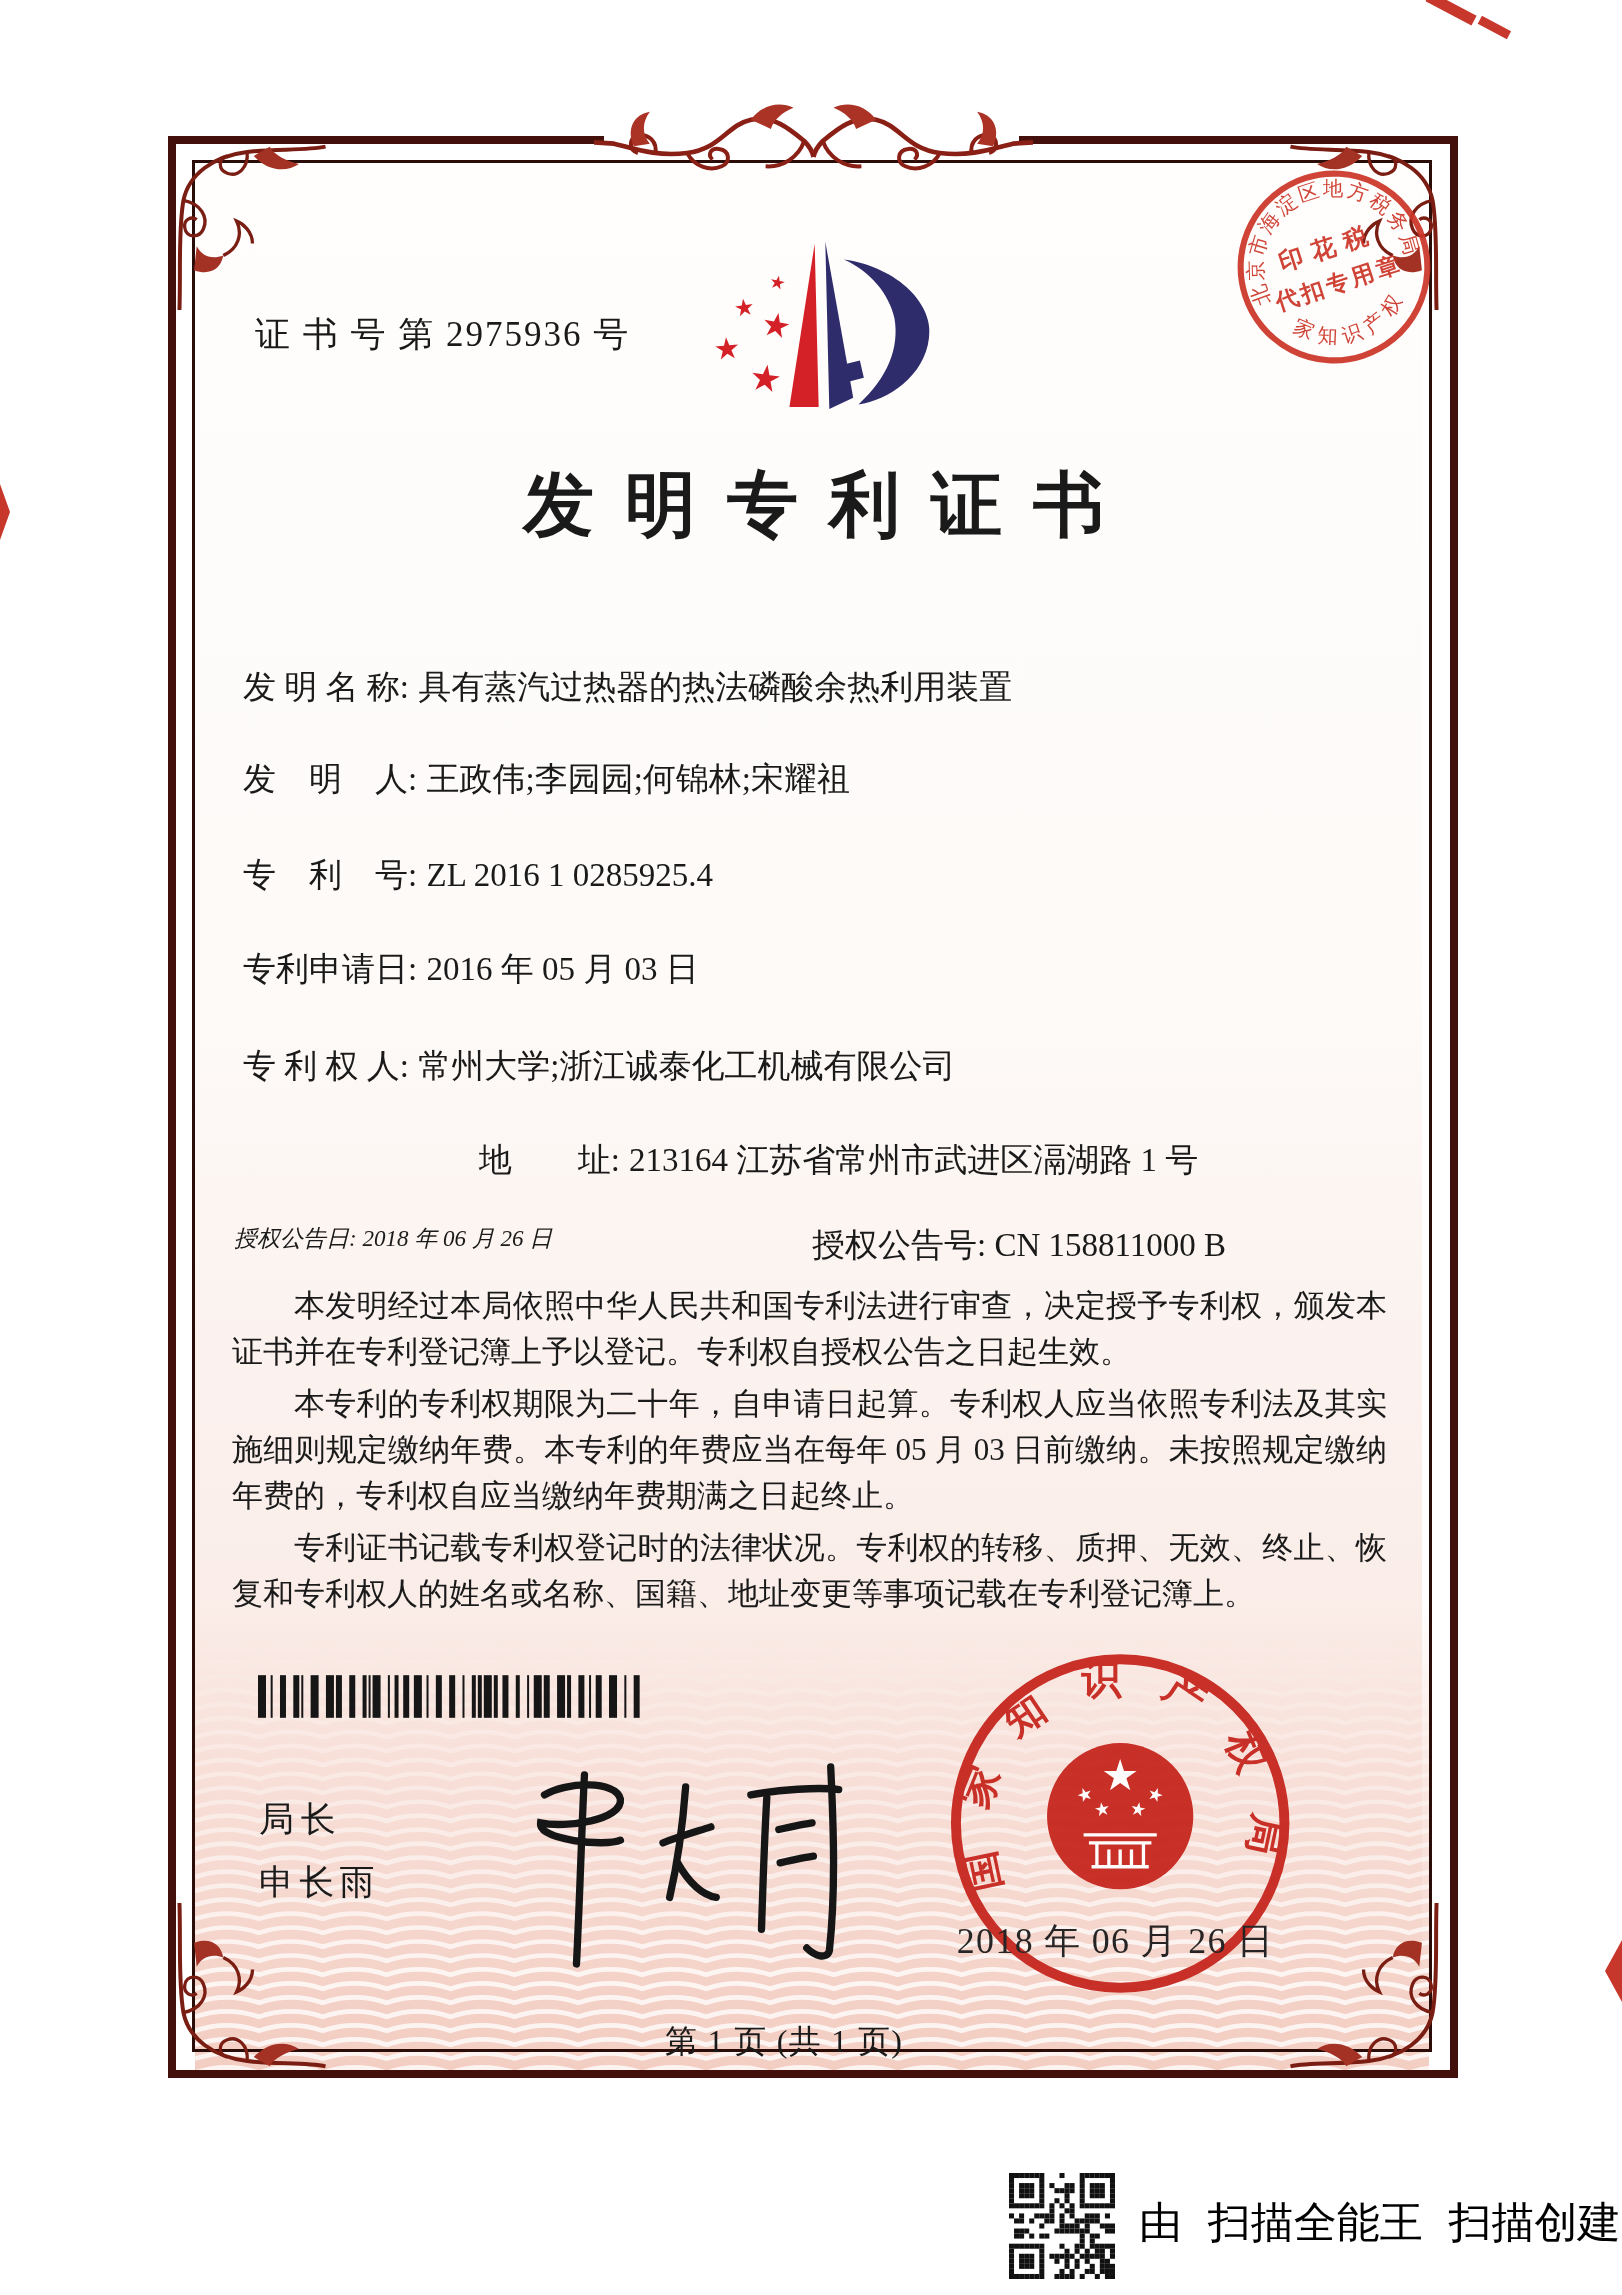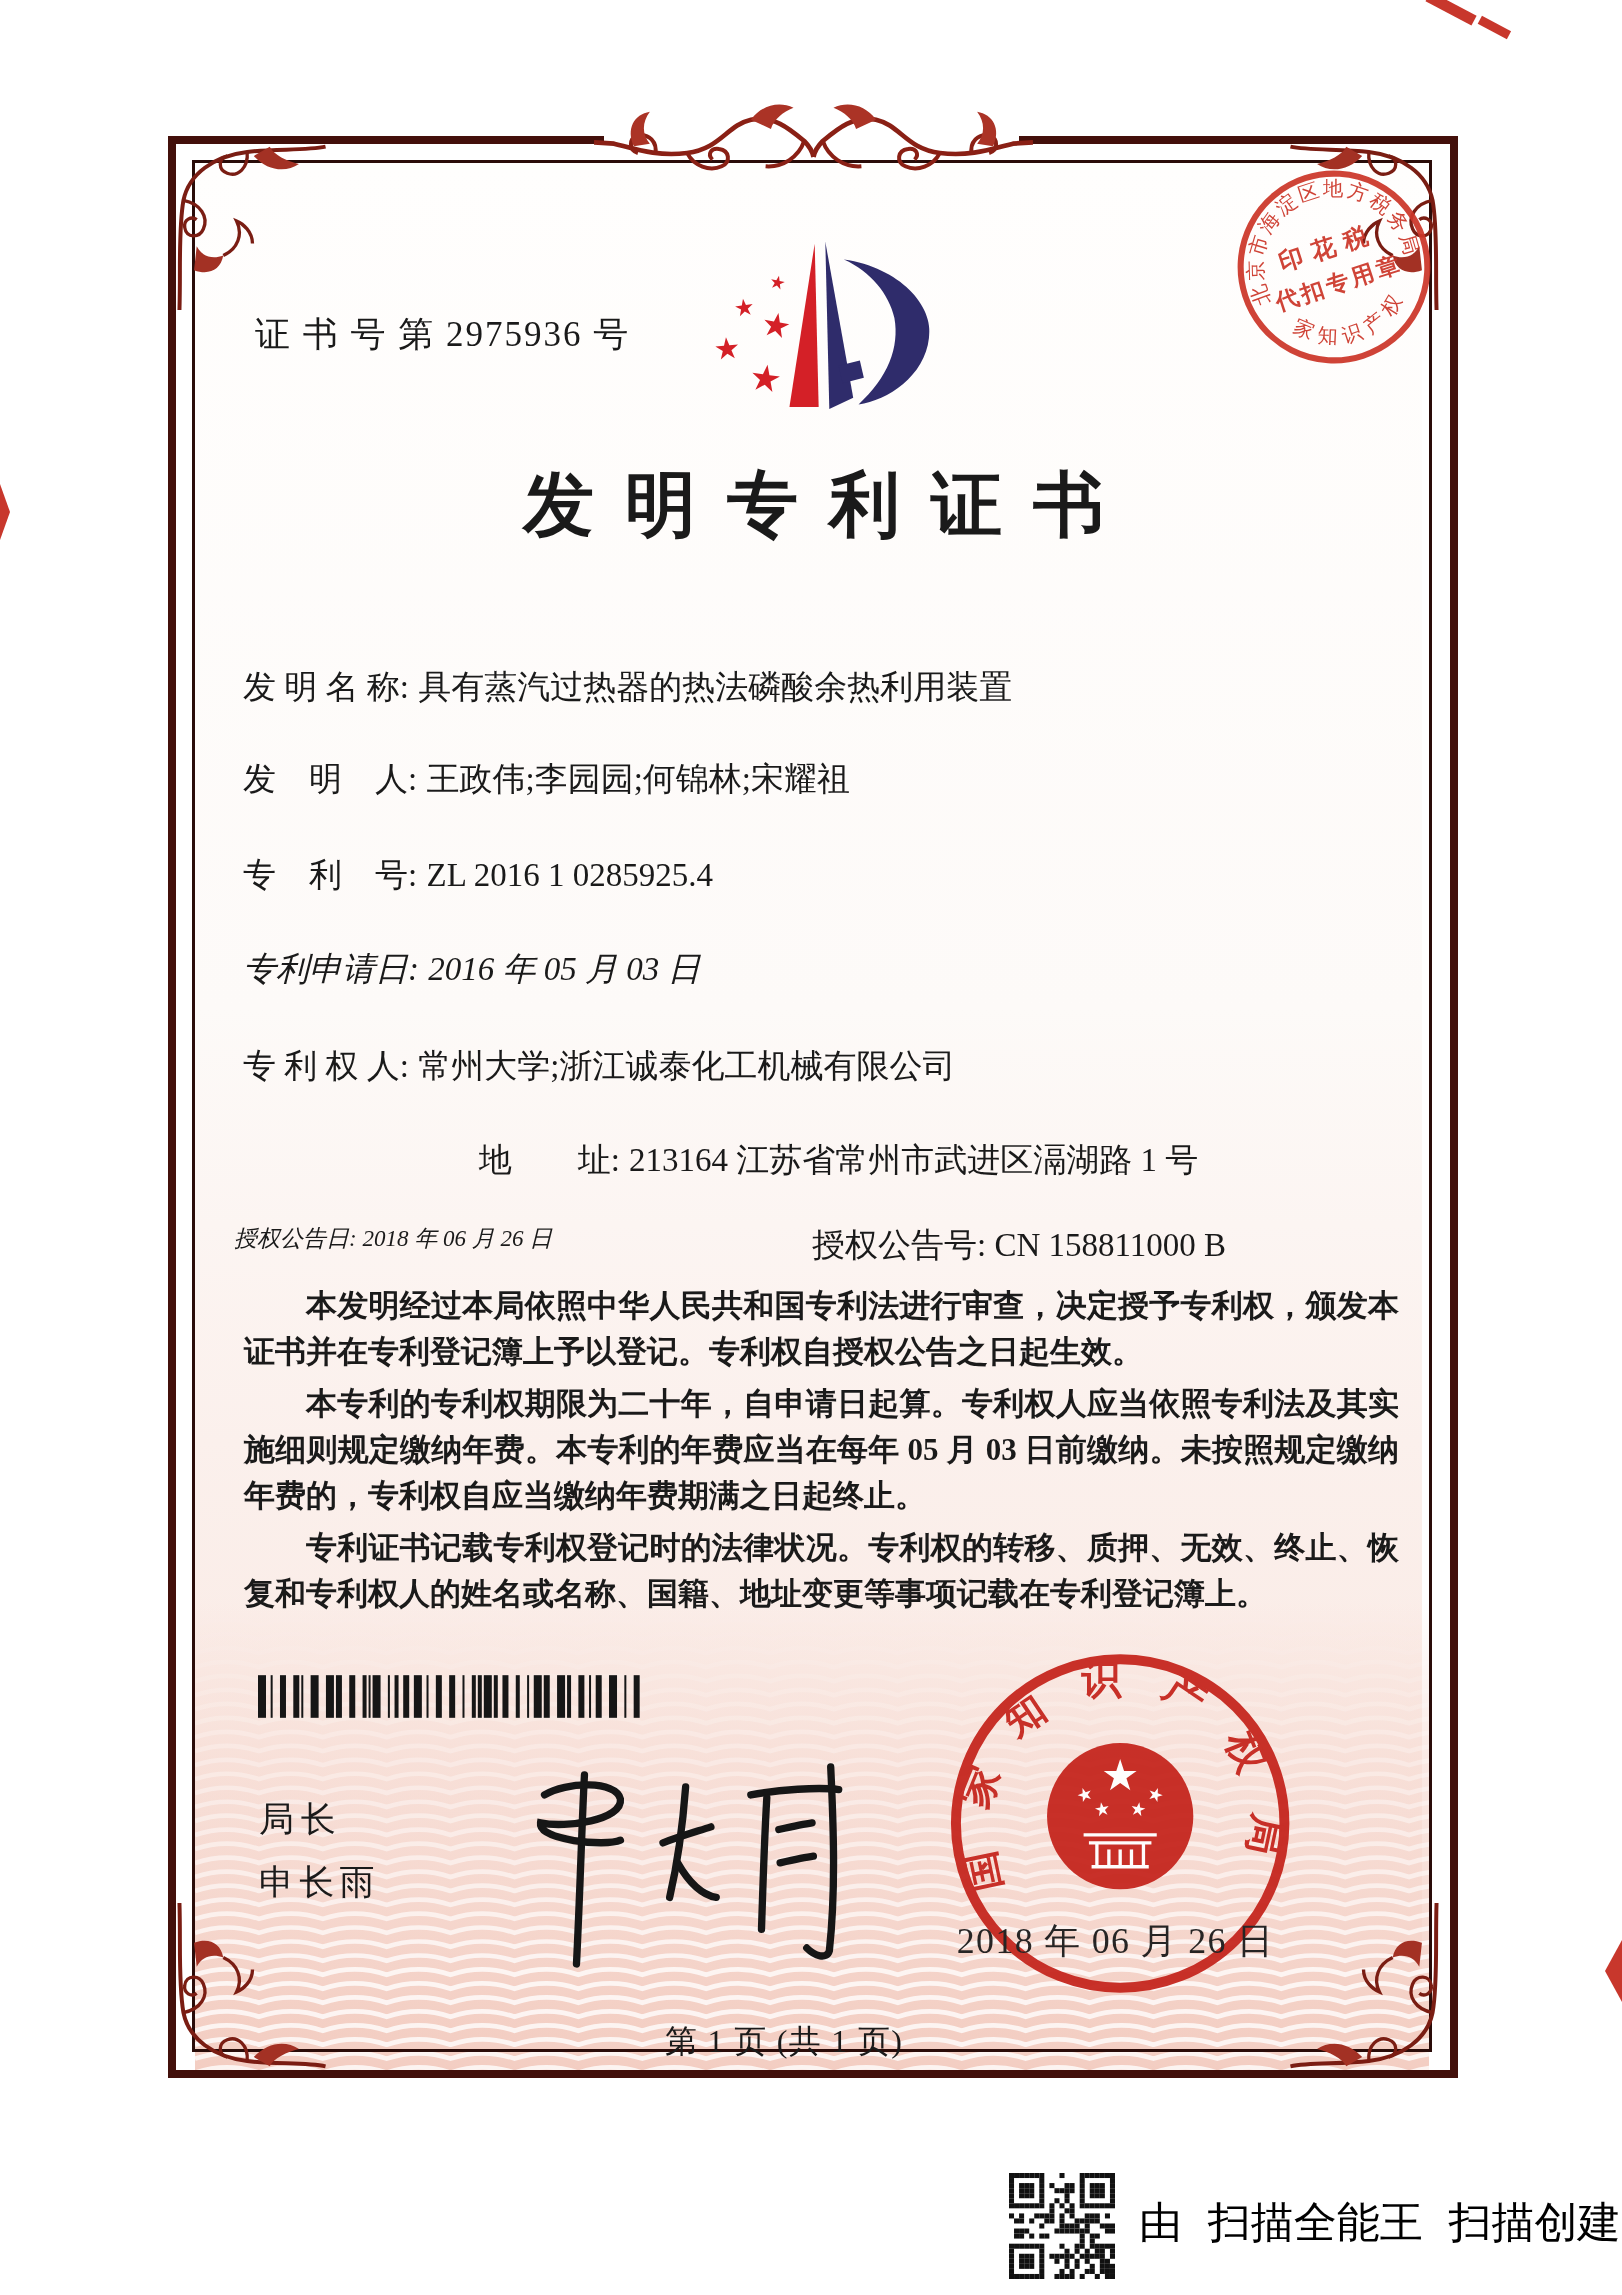--- a/index.html
+++ b/index.html
@@ -19,24 +19,24 @@
   .tl{left:174px;top:144px;transform:scaleY(-1);}
   .tr{left:1289px;top:144px;transform:scale(-1,-1);}
   .bl{left:174px;top:1903px;}
   .br{left:1289px;top:1903px;transform:scaleX(-1);}
   
   .cert-no{left:255px;top:311px;font-size:35px;letter-spacing:2px;z-index:5;}
   .title{left:168px;top:458px;width:1291px;text-align:center;font-size:71px;font-weight:bold;
          letter-spacing:31px;text-indent:31px;z-index:5;}
   .row{left:243px;width:1191px;font-size:33px;z-index:5;white-space:nowrap;}
   .row .val{margin-left:9.3px;}
-  .r1{top:665px;} .r2{top:757px;} .r3{top:853px;} .r4{top:947px;font-style:italic;} .r5{top:1038px;margin-top:6px;} .r6{top:1138px;text-align:center;}
+  .r1{top:665px;} .r2{top:757px;} .r3{top:853px;} .r4{top:947px;} .r5{top:1038px;margin-top:6px;} .r6{top:1138px;text-align:center;}
   .grant-left{left:234px;top:1223px;font-size:23px;z-index:5;white-space:nowrap;font-style:italic;}
   .grant-right{left:812px;top:1223px;font-size:33px;z-index:5;white-space:nowrap;}
-  .paras{left:244px;top:1283px;width:1155px;z-index:5;font-weight:bold;}
+  .paras{left:232px;top:1283px;width:1155px;z-index:5;}
   .paras p{margin:0 0 6px 0;font-size:31px;line-height:46px;text-align:justify;text-indent:2em;}
   #barcode{left:258px;top:1675px;z-index:5;}
   .director-title{left:259px;top:1796px;font-size:35px;letter-spacing:6.7px;z-index:5;}
   .director-name{left:259px;top:1859px;font-size:35px;letter-spacing:5.3px;z-index:5;}
   #signature{left:466px;top:1723px;z-index:6;}
   #seal{left:932px;top:1635px;z-index:6;opacity:.94;}
   #taxstamp{left:1219px;top:152px;z-index:5;opacity:.93;}
   #logo{left:700px;top:233px;z-index:5;}
   .page-footer{left:665px;top:2020px;font-size:32px;letter-spacing:1.3px;z-index:5;}
   #qrcode{left:1009px;top:2173px;z-index:5;}

